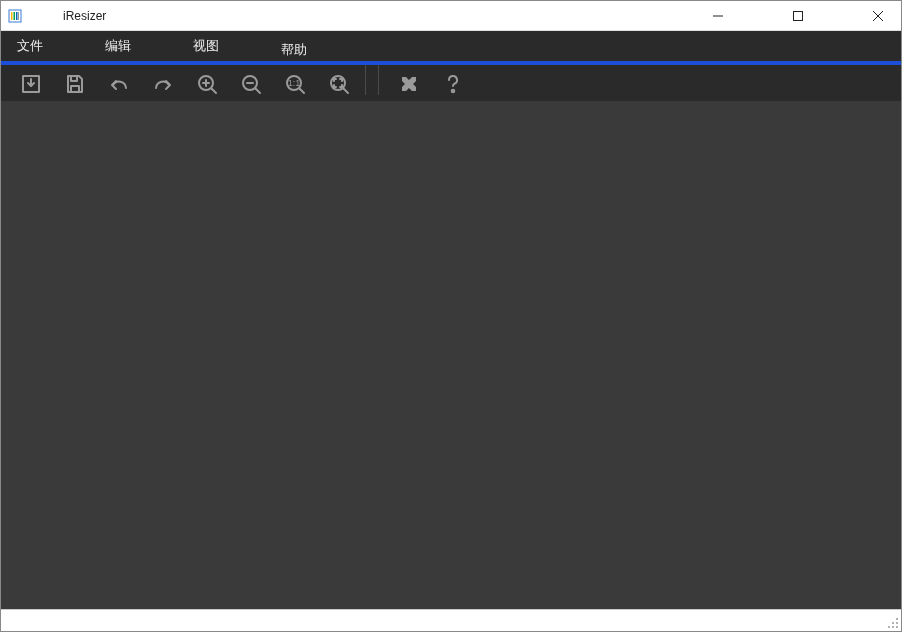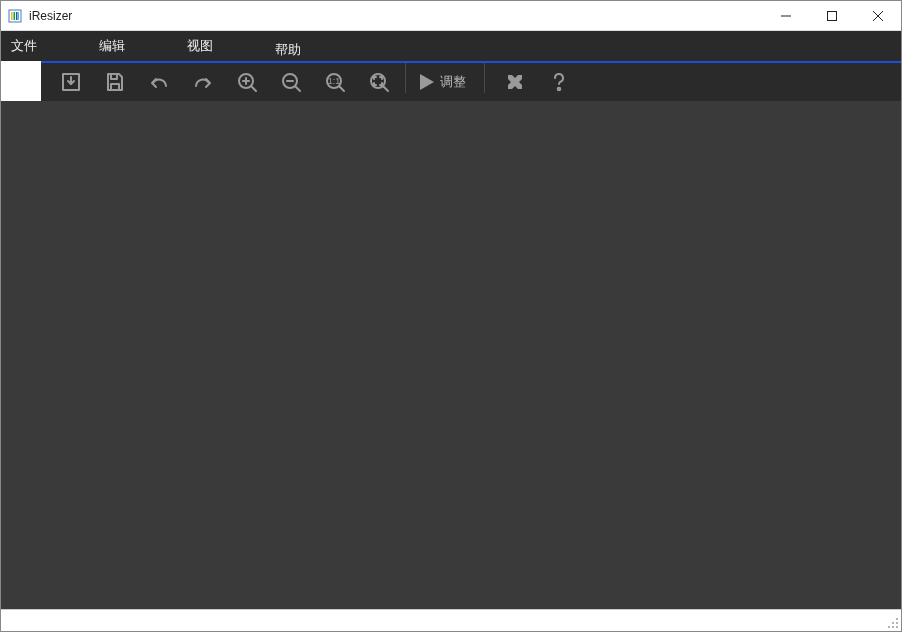--- a/index.html
+++ b/index.html
@@ -11,20 +11,21 @@
       overflow: hidden;
       background: #fff;
       border: 1px solid #888;
     }
     .titlebar {
       height: 30px;
       background: #fff;
       display: flex;
       align-items: center;
       border-bottom: 1px solid #ddd;
+      gap: 34px;
     }
     .titlebar-icon {
       width: 16px;
       height: 16px;
       margin: 0 6px;
     }
     .titlebar-title {
       flex: 0 0 auto;
       font-size: 12px;
       color: #222;
@@ -37,37 +38,37 @@
       align-items: center;
       justify-content: center;
       cursor: pointer;
     }
     .win-btn svg { stroke: #222; fill: none; stroke-width: 1; }
     .menubar {
       height: 30px;
       background: #2a2a2b;
       display: flex;
       align-items: center;
+      padding-left: 6px;
     }
     .menu-item {
       color: #eee;
       font-size: 13px;
       padding: 6px 10px;
       margin-right: 42px;
       cursor: pointer;
     }
     .menu-item:last-child { margin-right: 0; margin-top: 8px; }
     .toolbar {
       height: 40px;
       background: #2a2a2b;
       display: flex;
       align-items: flex-start;
       padding-left: 8px;
-      border-top: 2px solid #1d4ed8;
-      margin-left: 40px;
+      border-top: 4px solid #1d4ed8;
     }
     .tb-btn {
       width: 44px;
       height: 38px;
       display: flex;
       align-items: center;
       justify-content: center;
       cursor: pointer;
     }
     .tb-sep {
@@ -214,26 +215,20 @@
     <svg class="tb-icon" viewBox="0 0 24 24">
       <circle cx="11" cy="11" r="7"></circle>
       <line x1="16.5" y1="16.5" x2="21" y2="21"></line>
       <polyline points="7 9 7 7 9 7"></polyline>
       <polyline points="13 7 15 7 15 9"></polyline>
       <polyline points="15 13 15 15 13 15"></polyline>
       <polyline points="9 15 7 15 7 13"></polyline>
     </svg>
   </div>
   <div class="tb-sep"></div>
-  <div class="tb-run">
-    <svg class="tb-icon fill" viewBox="0 0 24 24">
-      <polygon points="6 4 20 12 6 20"></polygon>
-    </svg>
-    <span class="tb-label">调整</span>
-  </div>
   <div class="tb-sep"></div>
   <div class="tb-btn">
     <svg class="tb-icon fill" viewBox="0 0 24 24">
       <path d="M5 5l4 0 3 3 3-3 4 0 0 4-3 3 3 3 0 4-4 0-3-3-3 3-4 0 0-4 3-3-3-3z" fill="#9a9a9a" stroke="none"></path>
     </svg>
   </div>
   <div class="tb-btn">
     <svg class="tb-icon" viewBox="0 0 24 24">
       <path d="M8 8a4 4 0 1 1 5.5 3.7C12.5 12.3 12 13 12 14" stroke-width="2.5"></path>
       <circle cx="12" cy="19" r="1.3" fill="#9a9a9a" stroke="none"></circle>

